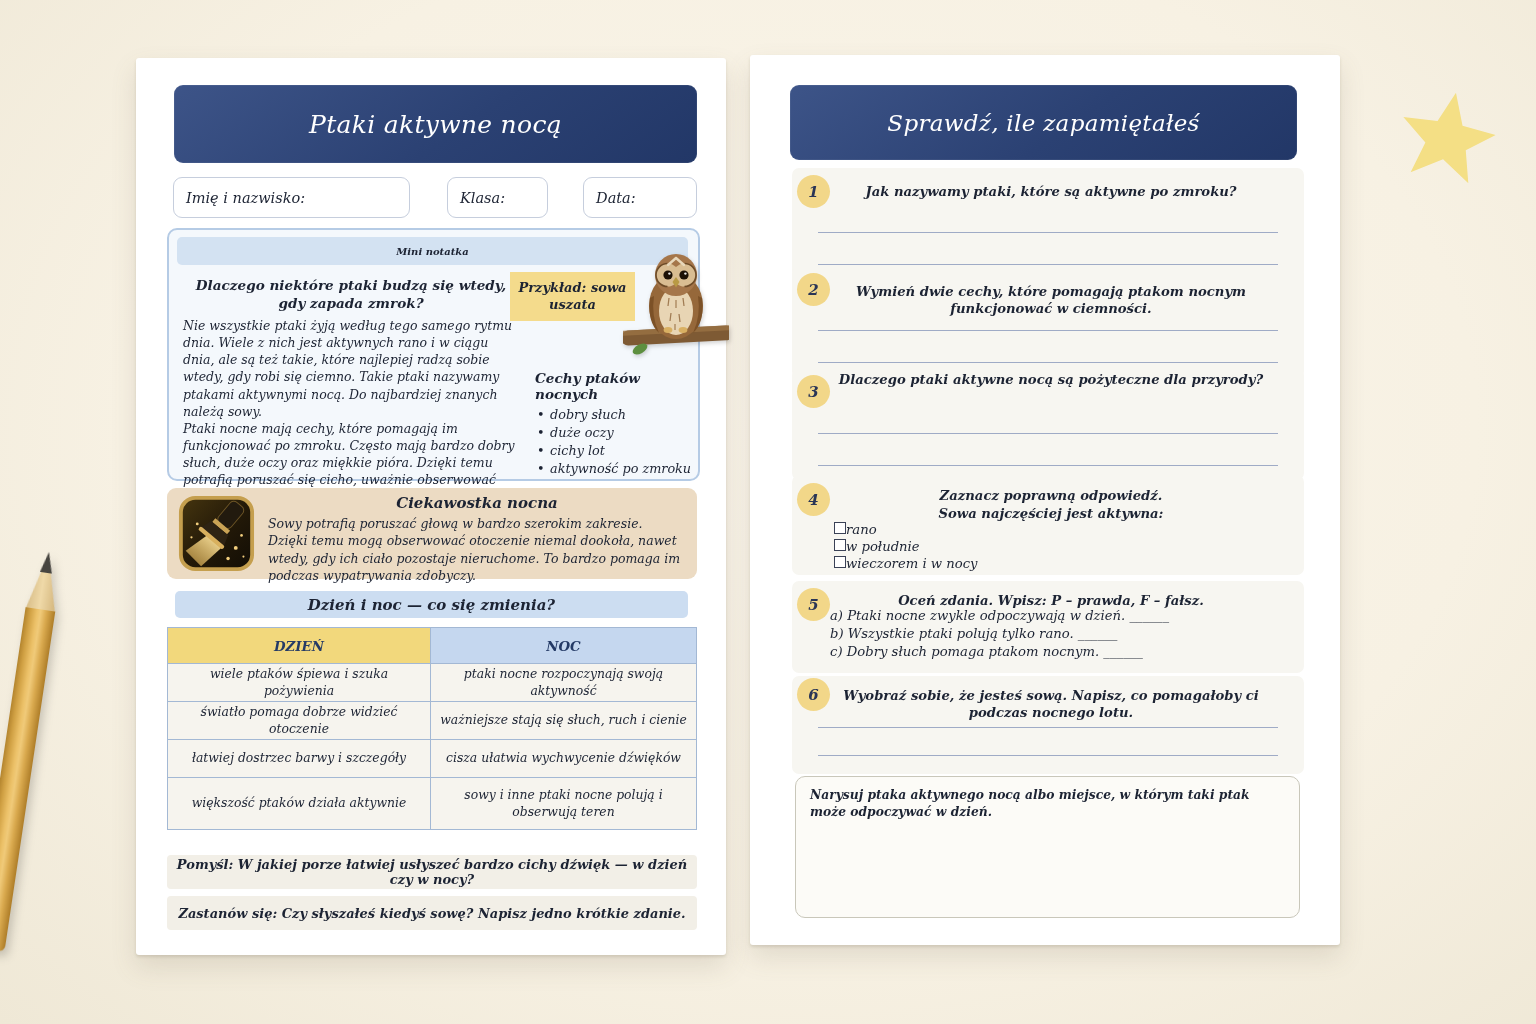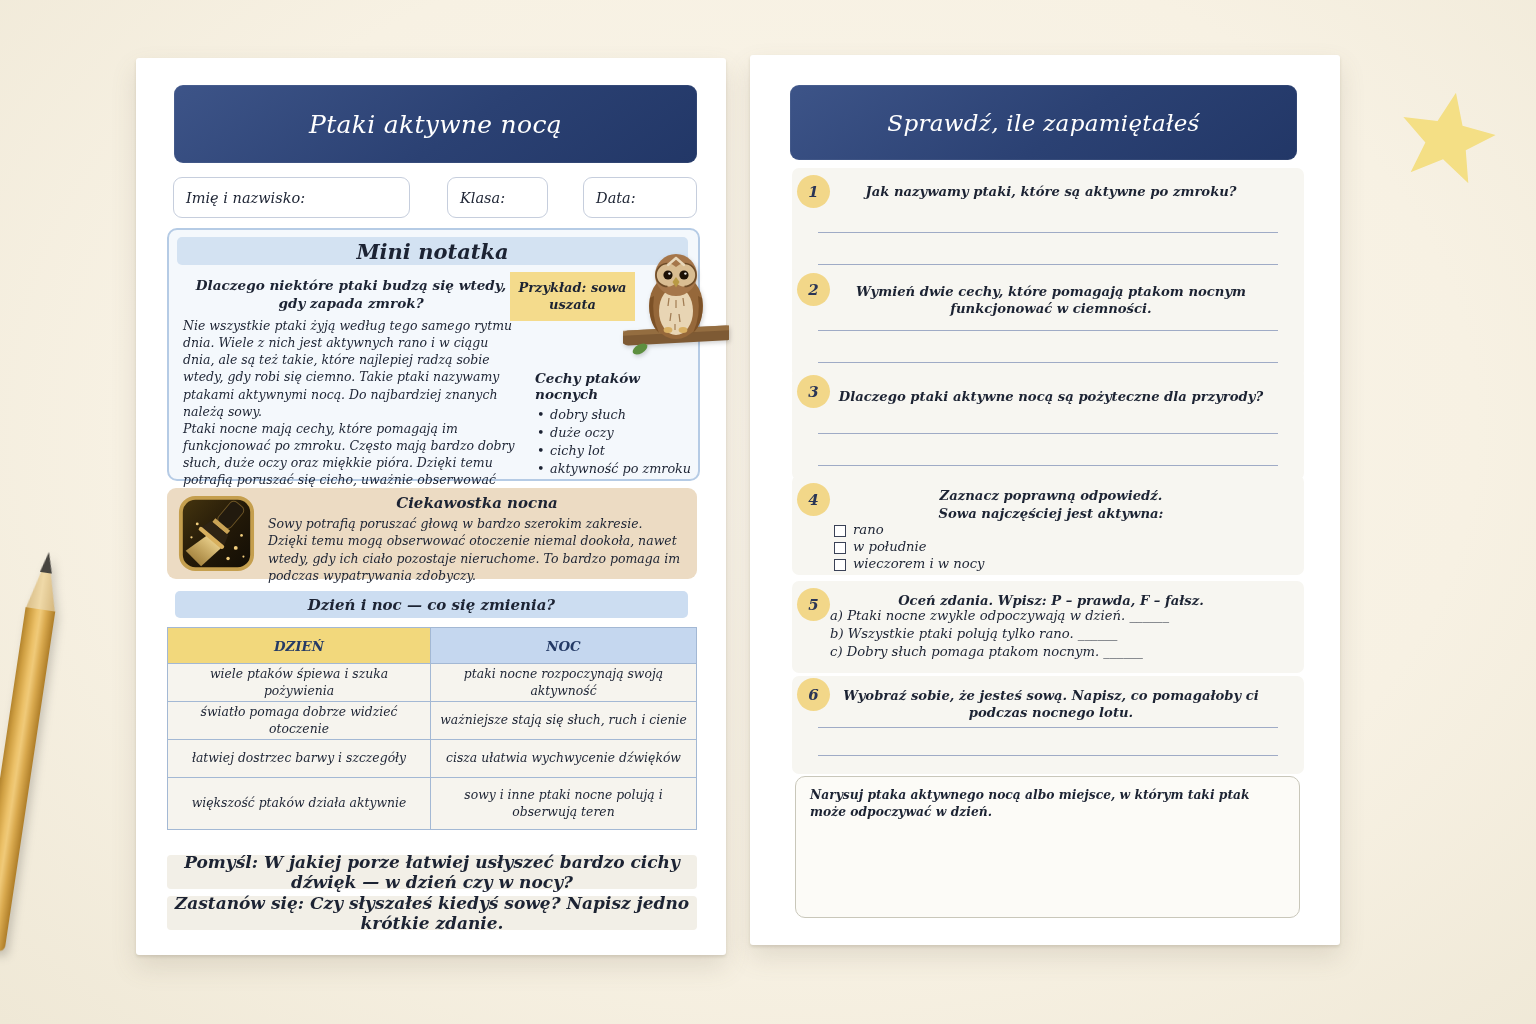--- a/index.html
+++ b/index.html
@@ -36,21 +36,21 @@
   .field-date  { left:447px; width:114px; }
 
   .minibox {
     position:absolute; left:31px; top:170px; width:533px; height:253px;
     background:#f4f8fc; border:2px solid #b5cbe5; border-radius:10px;
   }
   .minibox-header {
     position:absolute; left:8px; top:7px; width:511px; height:28px;
     background:#d3e2f2; border-radius:5px;
     display:flex; align-items:center; justify-content:center;
-    font-weight:bold; font-size:21px;
+    font-weight:bold; font-size:10px;
   }
   .mini-question {
     position:absolute; left:14px; top:46px; width:336px;
     text-align:center; font-weight:bold; font-size:13.6px; line-height:1.35;
   }
   .example-tag {
     position:absolute; left:341px; top:42px; width:125px; height:49px;
     background:#f4db8c; border-radius:0; padding:0 6px;
     display:flex; align-items:center; justify-content:center;
     text-align:center; font-weight:bold; font-size:13px; line-height:1.3;
@@ -86,51 +86,51 @@
   .cmp-table th { height:36px; font-size:13.4px; color:#243a66; font-weight:bold; }
   .cmp-table th.day   { background:#f2d87c; width:263px; }
   .cmp-table th.night { background:#c5d7ef; }
   .cmp-table td { background:#f6f4ee; height:38px; line-height:1.3; }
   .cmp-table tr.tall td { height:52px; }
 
   .prompt-strip {
     position:absolute; left:31px; width:530px; height:34px;
     background:#f2efe7; border-radius:4px;
     display:flex; align-items:center; justify-content:center;
-    font-weight:bold; font-size:17px; text-align:center;
+    font-weight:bold; font-size:13px; text-align:center;
   }
   .strip1 { top:797px; } .strip2 { top:838px; }
 
   
   .qband { position:absolute; left:42px; width:512px; background:#f7f6f1; border-radius:7px; }
   .qb1 { top:113px; height:110px; } .qb2 { top:211px; height:112px; }
   .qb3 { top:313px; height:112px; } .qb4 { top:420px; height:100px; }
   .qb5 { top:526px; height:92px;  } .qb6 { top:621px; height:98px; }
 
   .qnum {
     position:absolute; left:47px; width:33px; height:33px; border-radius:50%;
     background:#f2d789; display:flex; align-items:center; justify-content:center;
     font-weight:bold; font-size:15px; color:#2a3556;
   }
   .qn1 { top:120px; } .qn2 { top:218px; } .qn3 { top:320px; }
   .qn4 { top:428px; } .qn5 { top:533px; } .qn6 { top:623px; }
 
   .qtext { position:absolute; left:70px; width:462px; text-align:center;
            font-weight:600; font-size:13.2px; line-height:1.3; }
-  .qt1 { top:128px; } .qt2 { top:228px; } .qt3 { top:333px;font-style:italic; }
+  .qt1 { top:128px; } .qt2 { top:228px; } .qt3 { top:316px;font-style:italic; }
   .qt4a { top:432px; } .qt4b { top:450px; } .qt5 { top:537px; } .qt6 { top:632px; }
 
   .qline { position:absolute; left:68px; width:460px; height:0;
            border-bottom:1.3px solid #9fabc6; }
   .ql1a { top:177px; } .ql1b { top:209px; }
   .ql2a { top:275px; } .ql2b { top:307px; }
   .ql3a { top:378px; } .ql3b { top:410px; }
   .ql6a { top:672px; } .ql6b { top:700px; }
 
-  .opt { position:absolute; left:84px; display:flex; align-items:flex-end; gap:7px; font-size:13.2px; }
+  .opt { position:absolute; left:84px; display:flex; align-items:flex-start; gap:0; font-size:13.2px; }
   .op1 { top:467px; } .op2 { top:484px; } .op3 { top:501px; }
   .checkbox { width:12px; height:12px; border:1.4px solid #3a4156; background:#fff; display:inline-block; flex:none; }
 
   .tf-item { position:absolute; left:80px; font-size:13.2px; }
   .tf1 { top:553px; } .tf2 { top:571px; } .tf3 { top:589px; }
 
   .drawbox {
     position:absolute; left:45px; top:721px; width:505px; height:142px;
     background:#fcfbf7; border:1.5px solid #c9c7ba; border-radius:10px;
     padding:10px 14px; font-weight:bold; font-size:12.3px; line-height:1.35;

